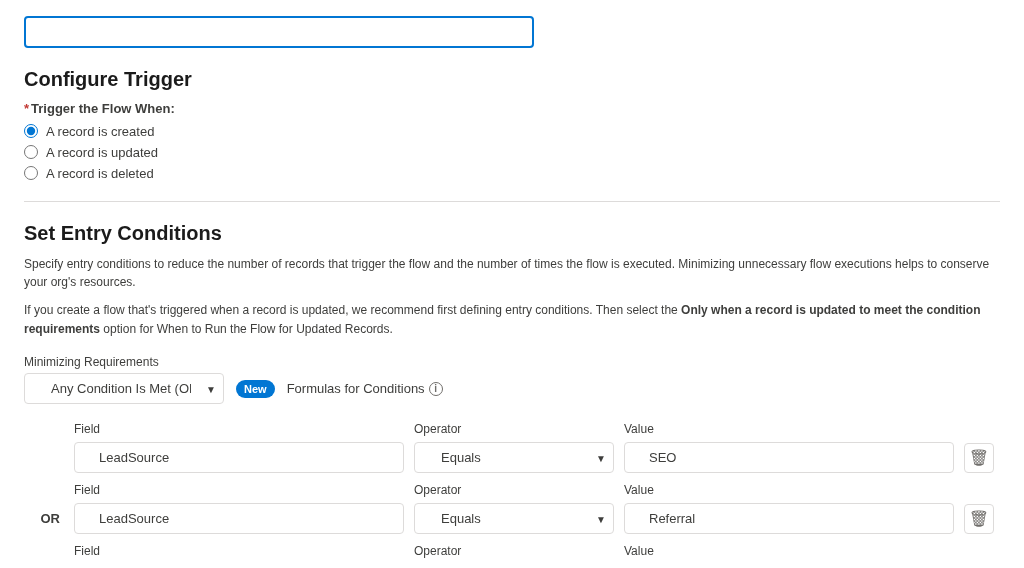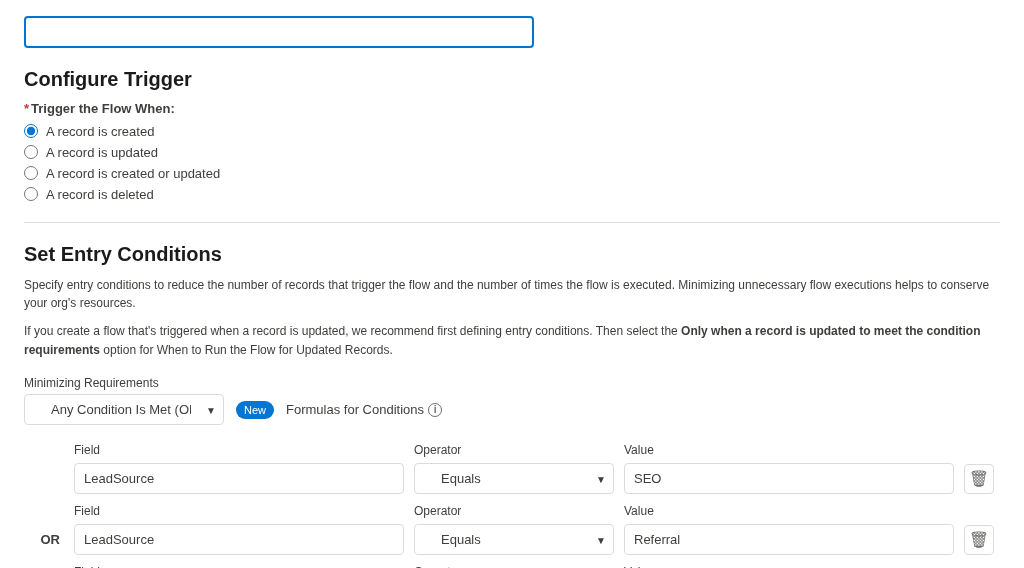--- a/index.html
+++ b/index.html
@@ -134,21 +134,21 @@
       pointer-events: none;
       color: #3e3e3c;
       font-size: 10px;
     }
 
     .new-badge {
       display: inline-block;
       background: #0176d3;
       color: #fff;
       font-size: 11px;
-      font-weight: 400;
+      font-weight: 700;
       padding: 3px 8px;
       border-radius: 12px;
     }
 
     .formulas-link {
       font-size: 13px;
       color: #3e3e3c;
       display: flex;
       align-items: center;
       gap: 4px;
@@ -199,21 +199,21 @@
     .or-label {
       font-size: 13px;
       font-weight: 600;
       color: #3e3e3c;
       text-align: right;
       padding-right: 4px;
     }
 
     .condition-input {
       width: 100%;
-      padding: 7px 9px;
+      padding: 7px 24px;
       font-size: 13px;
       border: 1px solid #dddbda;
       border-radius: 4px;
       color: #3e3e3c;
       background: #fff;
       outline: none;
     }
 
     .operator-wrapper {
       position: relative;
@@ -268,24 +268,20 @@
   </div>
 
   <div class="radio-group">
     <div class="radio-item">
       <input type="radio" id="radio-created" name="trigger" checked="" style="">
       <label for="radio-created">A record is created</label>
     </div>
     <div class="radio-item">
       <input type="radio" id="radio-updated" name="trigger" style="">
       <label for="radio-updated">A record is updated</label>
-    </div>
-    <div class="radio-item">
-      <input type="radio" id="radio-created-updated" name="trigger" style="">
-      <label for="radio-created-updated">A record is created or updated</label>
     </div>
     <div class="radio-item">
       <input type="radio" id="radio-deleted" name="trigger" style="">
       <label for="radio-deleted">A record is deleted</label>
     </div>
   </div>
 </div>
 
 <hr class="section-divider">
 

